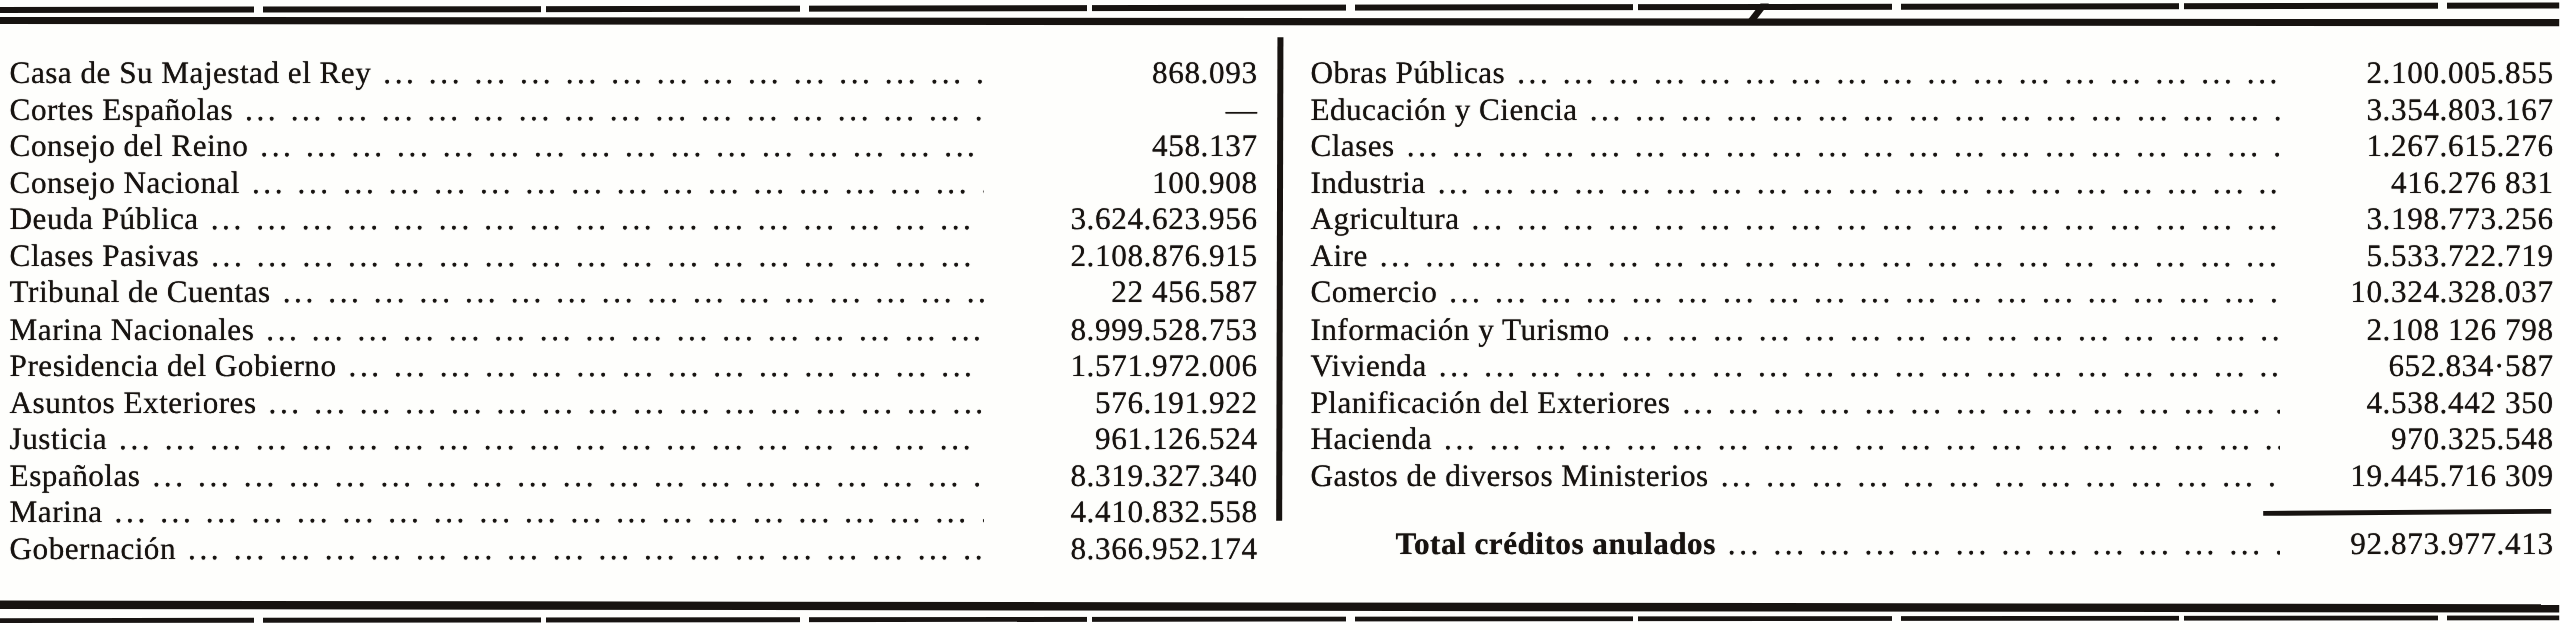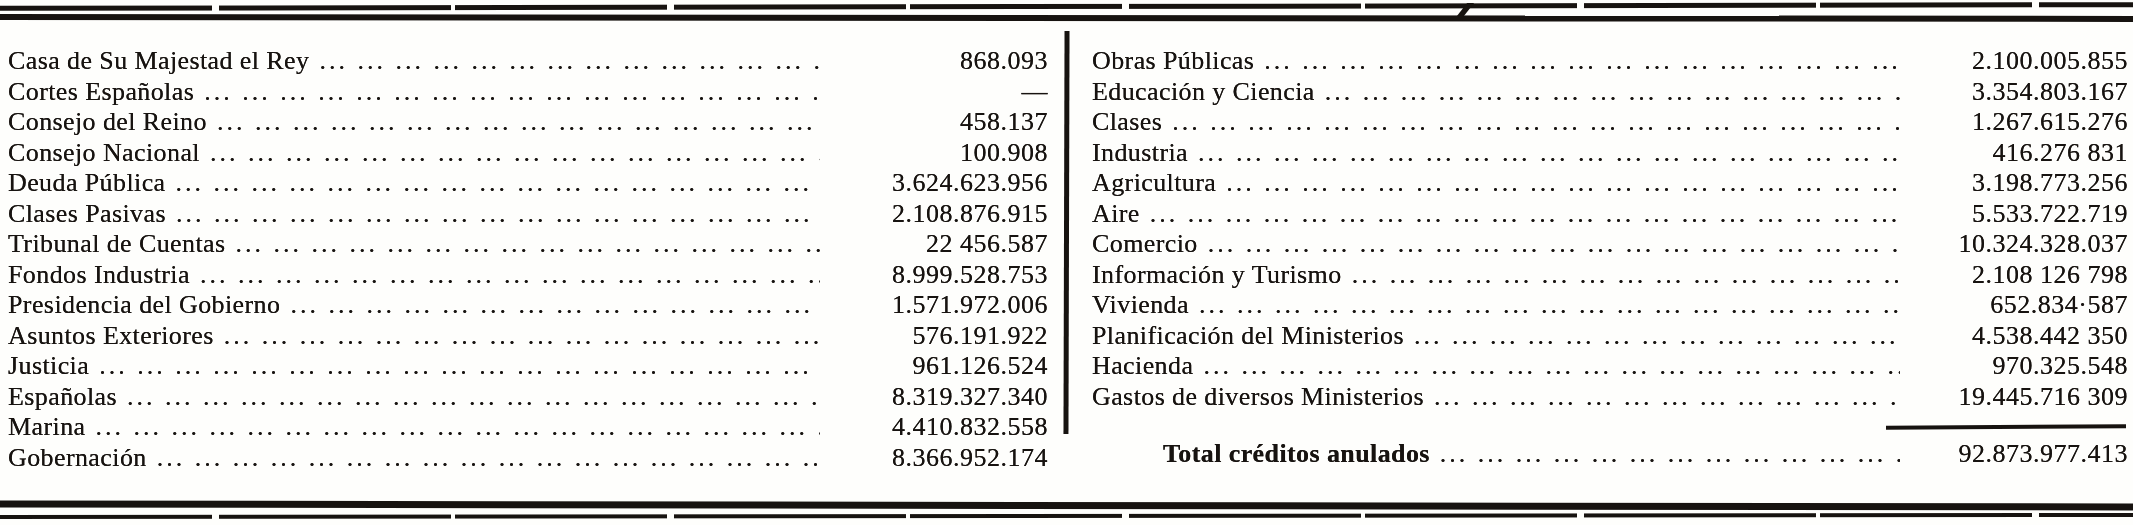--- a/index.html
+++ b/index.html
@@ -92,21 +92,21 @@
       <span class="label">Clases Pasivas</span>
       <span class="leader">... ... ... ... ... ... ... ... ... ... ... ... ... ... ... ... ... ... ... ... ... ... ... ... ... ... ... ... ... ...</span>
       <span class="num">2.108.876.915</span>
     </div>
     <div class="row">
       <span class="label">Tribunal de Cuentas</span>
       <span class="leader">... ... ... ... ... ... ... ... ... ... ... ... ... ... ... ... ... ... ... ... ... ... ... ... ... ... ... ... ... ...</span>
       <span class="num">22 456.587</span>
     </div>
     <div class="row">
-      <span class="label">Fondos Industria</span>
+      <span class="label">Marina Nacionales</span>
       <span class="leader">... ... ... ... ... ... ... ... ... ... ... ... ... ... ... ... ... ... ... ... ... ... ... ... ... ... ... ... ... ...</span>
       <span class="num">8.999.528.753</span>
     </div>
     <div class="row">
       <span class="label">Presidencia del Gobierno</span>
       <span class="leader">... ... ... ... ... ... ... ... ... ... ... ... ... ... ... ... ... ... ... ... ... ... ... ... ... ... ... ... ... ...</span>
       <span class="num">1.571.972.006</span>
     </div>
     <div class="row">
       <span class="label">Asuntos Exteriores</span>
@@ -175,21 +175,21 @@
       <span class="label">Información y Turismo</span>
       <span class="leader">... ... ... ... ... ... ... ... ... ... ... ... ... ... ... ... ... ... ... ... ... ... ... ... ... ... ... ... ... ...</span>
       <span class="num">2.108 126 798</span>
     </div>
     <div class="row">
       <span class="label">Vivienda</span>
       <span class="leader">... ... ... ... ... ... ... ... ... ... ... ... ... ... ... ... ... ... ... ... ... ... ... ... ... ... ... ... ... ...</span>
       <span class="num">652.834·587</span>
     </div>
     <div class="row">
-      <span class="label">Planificación del Ministerios</span>
+      <span class="label">Planificación del Exteriores</span>
       <span class="leader">... ... ... ... ... ... ... ... ... ... ... ... ... ... ... ... ... ... ... ... ... ... ... ... ... ... ... ... ... ...</span>
       <span class="num">4.538.442 350</span>
     </div>
     <div class="row">
       <span class="label">Hacienda</span>
       <span class="leader">... ... ... ... ... ... ... ... ... ... ... ... ... ... ... ... ... ... ... ... ... ... ... ... ... ... ... ... ... ...</span>
       <span class="num">970.325.548</span>
     </div>
     <div class="row">
       <span class="label">Gastos de diversos Ministerios</span>

